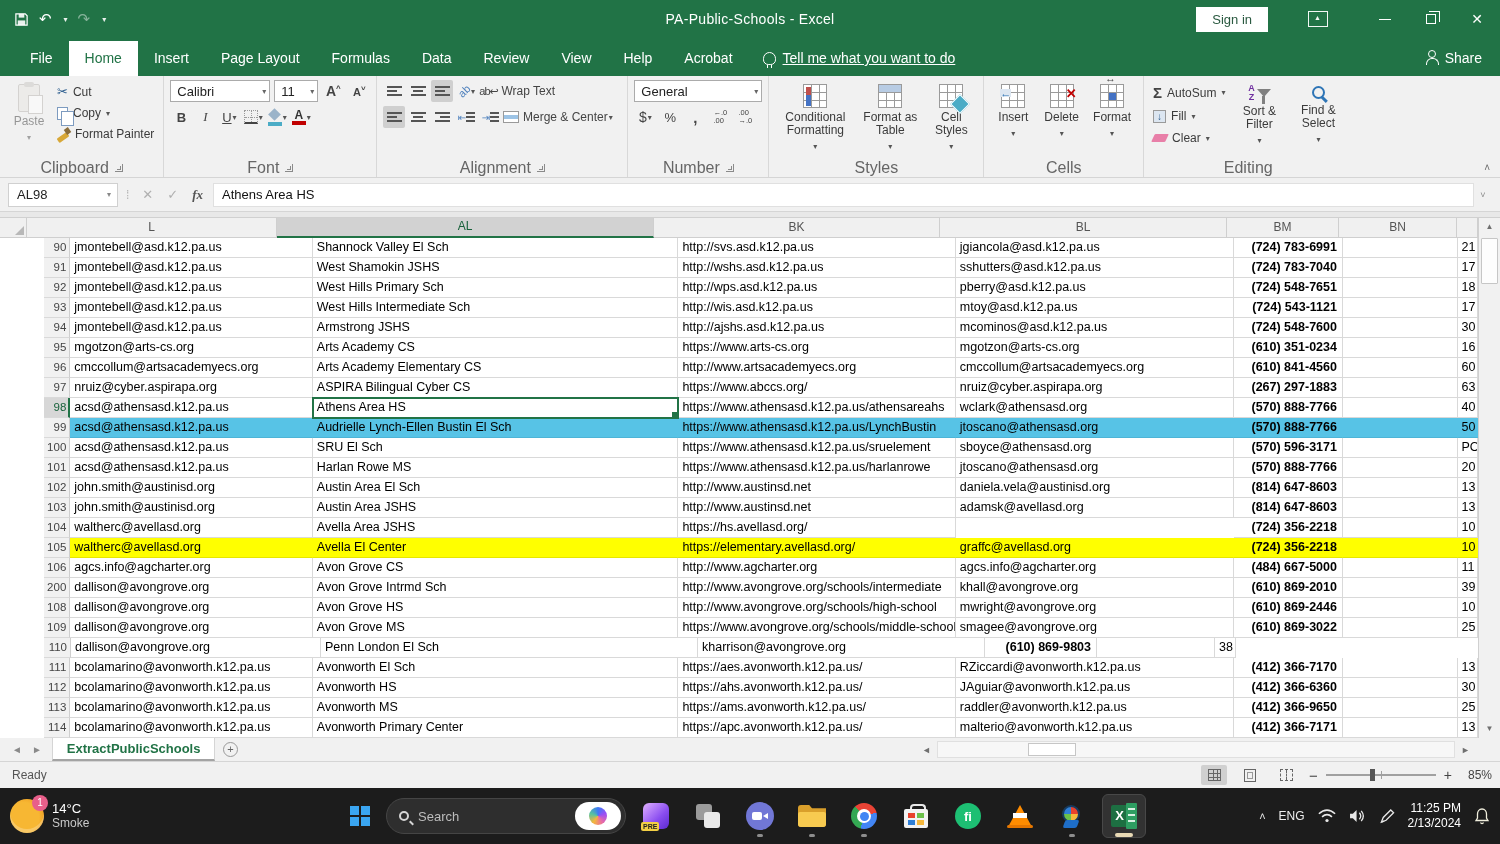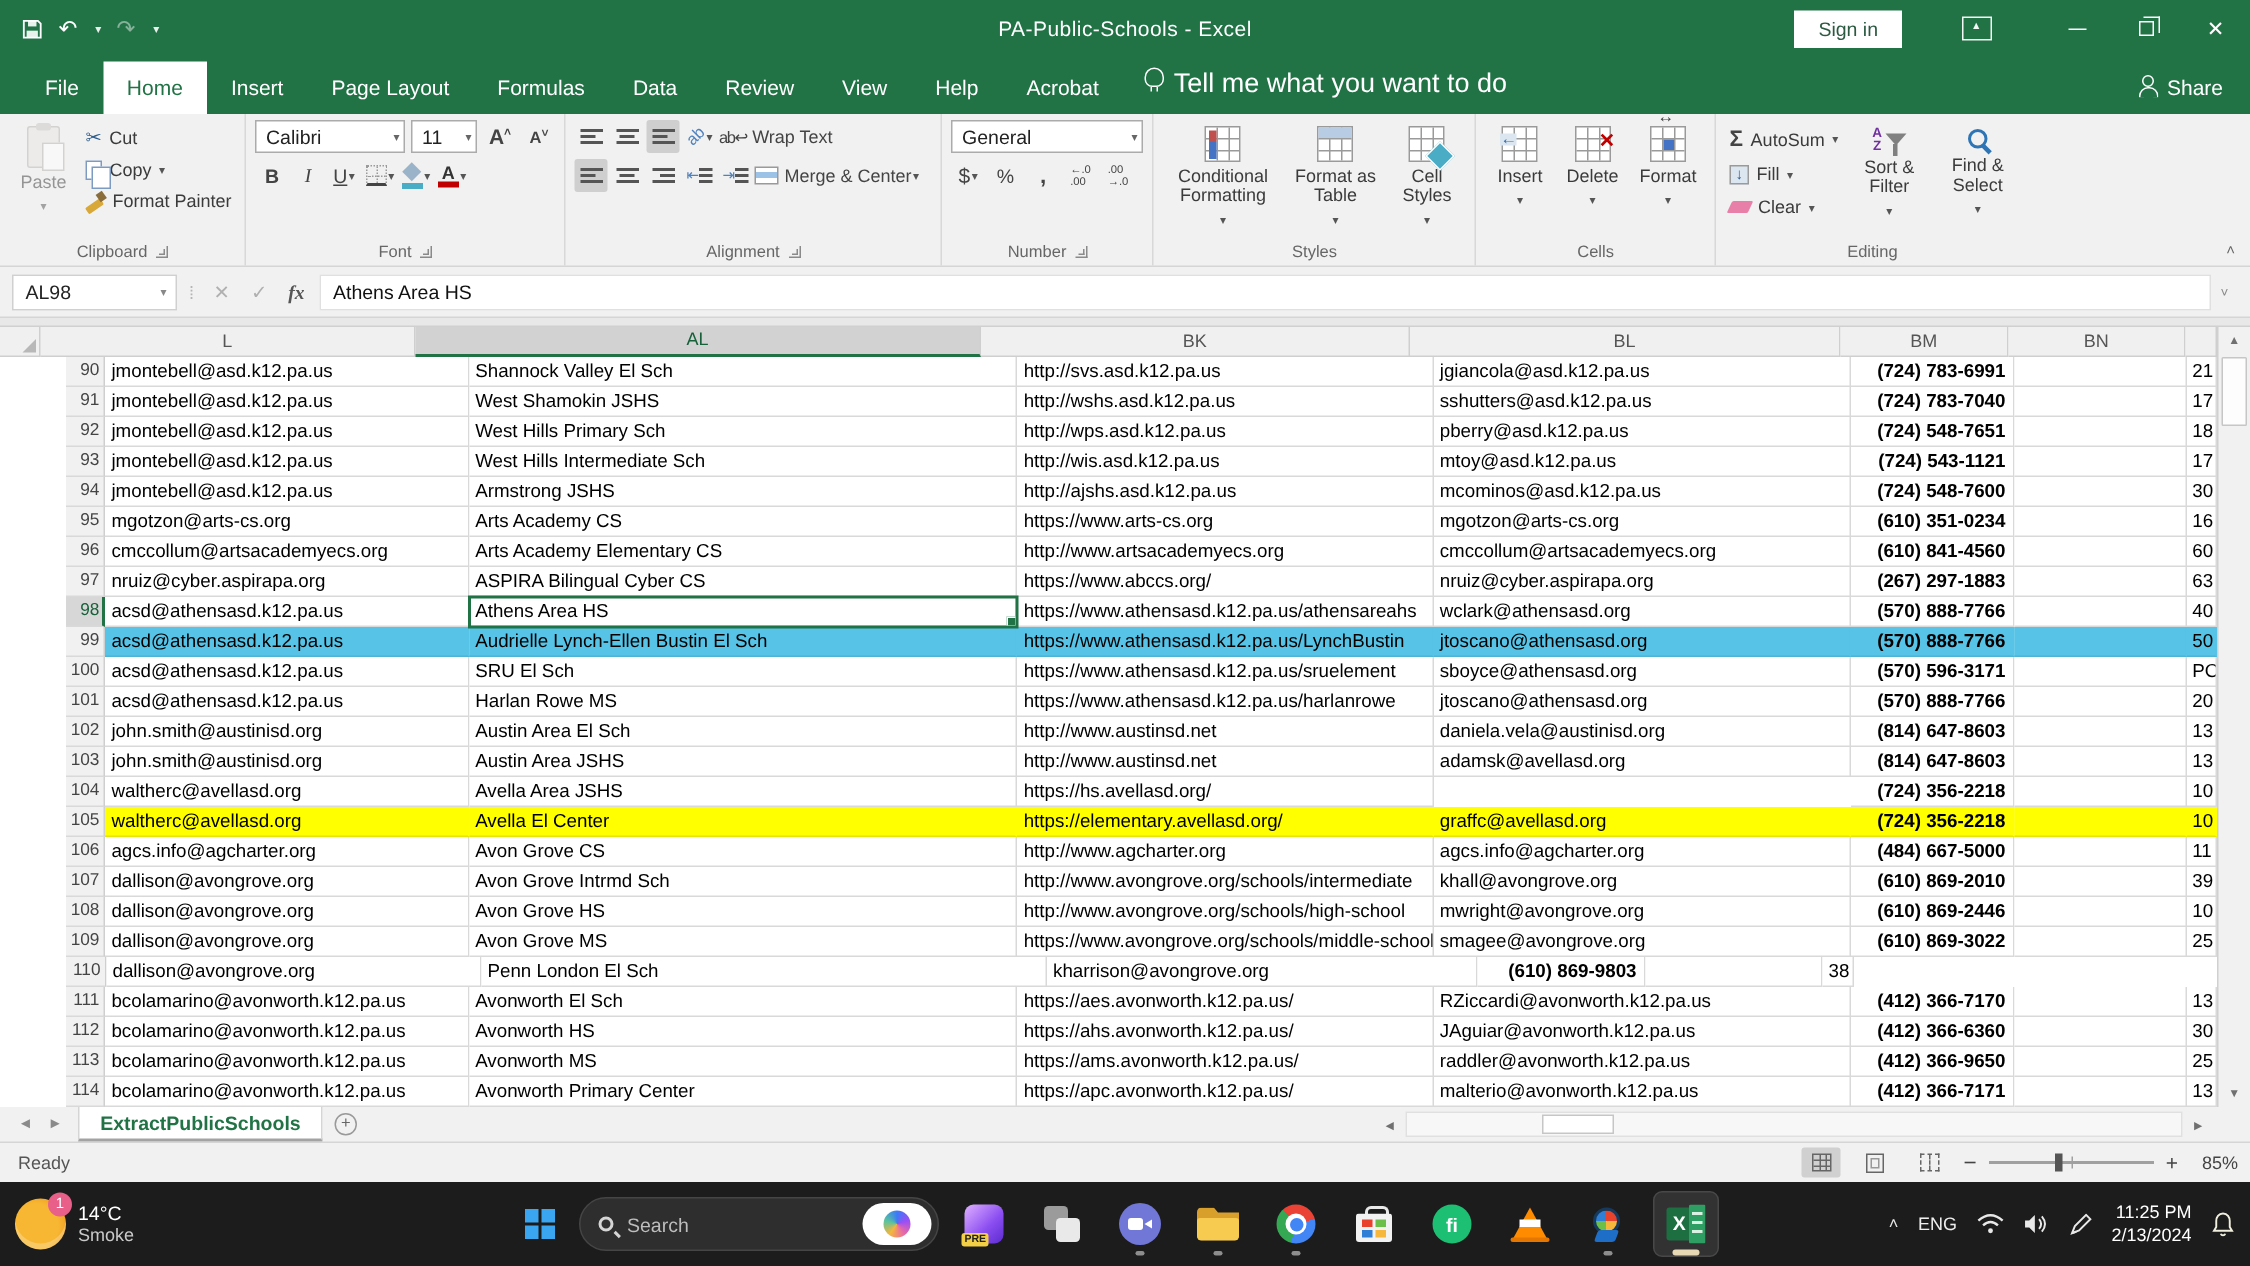--- a/index.html
+++ b/index.html
@@ -20,33 +20,33 @@
   .wbtn { width:46px; height:38px; display:flex; align-items:center; justify-content:center; color:#fff; font-size:14px; }
   .wbtn.min::after { content:""; width:12px; border-top:1px solid #fff; }
   .wbtn.max span { width:10px; height:10px; border:1px solid #fff; position:relative; display:block; }
   .wbtn.max span::after { content:""; position:absolute; width:10px; height:10px; border-top:1px solid #fff; border-right:1px solid #fff; left:2px; top:-4px; }
 
   
   .tabbar { height:38px; background:#217346; display:flex; align-items:flex-end; color:#fff; flex:0 0 auto; position:relative; }
   .tabs { display:flex; align-items:flex-end; padding-left:14px; height:100%; }
   .tab { font-size:14px; padding:9px 16px 10px; cursor:default; white-space:nowrap; }
   .tab.active { background:#fff; color:#217346; }
-  .tellme { display:flex; align-items:flex-start; gap:7px; font-size:18px; padding:9px 14px 10px; }
+  .tellme { display:flex; align-items:center; gap:7px; font-size:14px; padding:9px 14px 10px;text-decoration:underline; }
   .bulb { width:13px; height:13px; border:1.5px solid #fff; border-radius:50% 50% 40% 40%; position:relative; }
   .bulb::after { content:""; position:absolute; left:3.5px; bottom:-4px; width:3px; height:3px; border-left:1.5px solid #fff; border-right:1.5px solid #fff; }
   .share { margin-left:auto; display:flex; align-items:center; gap:7px; font-size:14px; padding:0 18px 10px 0; }
   .person { width:12px; height:12px; position:relative; }
   .person::before { content:""; position:absolute; width:6px; height:6px; border:1.5px solid #fff; border-radius:50%; left:2px; top:-2px; }
   .person::after { content:""; position:absolute; width:11px; height:6px; border:1.5px solid #fff; border-bottom:none; border-radius:6px 6px 0 0; top:6px; }
 
   
   .ribbon { height:102px; background:#f1f1f1; border-bottom:1px solid #d5d5d5; display:flex; flex:0 0 auto; font-size:12px; color:#3b3b3b; }
   .rgroup { display:flex; flex-direction:column; border-right:1px solid #d8d8d8; padding:2px 2px 0; }
   .rbody { flex:1; display:flex; align-items:flex-start; padding:2px 4px; gap:2px; }
-  .glabel { height:17px; font-size:11px; color:#666; display:flex; align-items:center; justify-content:center; gap:6px; padding-bottom:2px; }
+  .glabel { height:17px; font-size:16px; color:#666; display:flex; align-items:center; justify-content:center; gap:6px; padding-bottom:2px; }
   .launcher { width:8px; height:8px; border-right:1px solid #8a8a8a; border-bottom:1px solid #8a8a8a; position:relative; }
   .launcher::after { content:""; position:absolute; right:1px; bottom:1px; width:3px; height:3px; border-right:1px solid #8a8a8a; border-bottom:1px solid #8a8a8a; }
   .bigbtn { display:flex; flex-direction:column; align-items:center; justify-content:flex-start; padding:4px 6px 2px; border-radius:2px; text-align:center; line-height:13px; gap:3px; min-width:46px; }
   .bigbtn .dd { font-size:8px; color:#555; }
   .bigbtn.disabled { opacity:.5; }
   .stack { display:flex; flex-direction:column; gap:3px; padding-top:2px; }
   .smallbtn { display:flex; align-items:center; gap:5px; font-size:12px; padding:2px 3px; white-space:nowrap; }
   .smallbtn .dd { font-size:8px; color:#555; }
   .toolrow { display:flex; align-items:center; gap:1px; }
   .tbtn { min-width:22px; height:22px; display:flex; align-items:center; justify-content:center; border-radius:2px; font-size:13px; color:#444; }
@@ -726,21 +726,21 @@
             <div class="rn">106</div>
             <div class="c" style="width: 250px;">agcs.info@agcharter.org</div>
             <div class="c" style="width: 377px;">Avon Grove CS</div>
             <div class="c" style="width: 286px;">http://www.agcharter.org</div>
             <div class="c" style="width: 287px;">agcs.info@agcharter.org</div>
             <div class="c num" style="width: 112px;">(484) 667-5000</div>
             <div class="c" style="width: 118px;"></div>
             <div class="c" style="width: 21px;">11</div>
           </div>
           <div class="grow">
-            <div class="rn">107</div>
+            <div class="rn">200</div>
             <div class="c" style="width: 250px;">dallison@avongrove.org</div>
             <div class="c" style="width: 377px;">Avon Grove Intrmd Sch</div>
             <div class="c" style="width: 286px;">http://www.avongrove.org/schools/intermediate</div>
             <div class="c" style="width: 287px;">khall@avongrove.org</div>
             <div class="c num" style="width: 112px;">(610) 869-2010</div>
             <div class="c" style="width: 118px;"></div>
             <div class="c" style="width: 21px;">39</div>
           </div>
           <div class="grow">
             <div class="rn">108</div>

